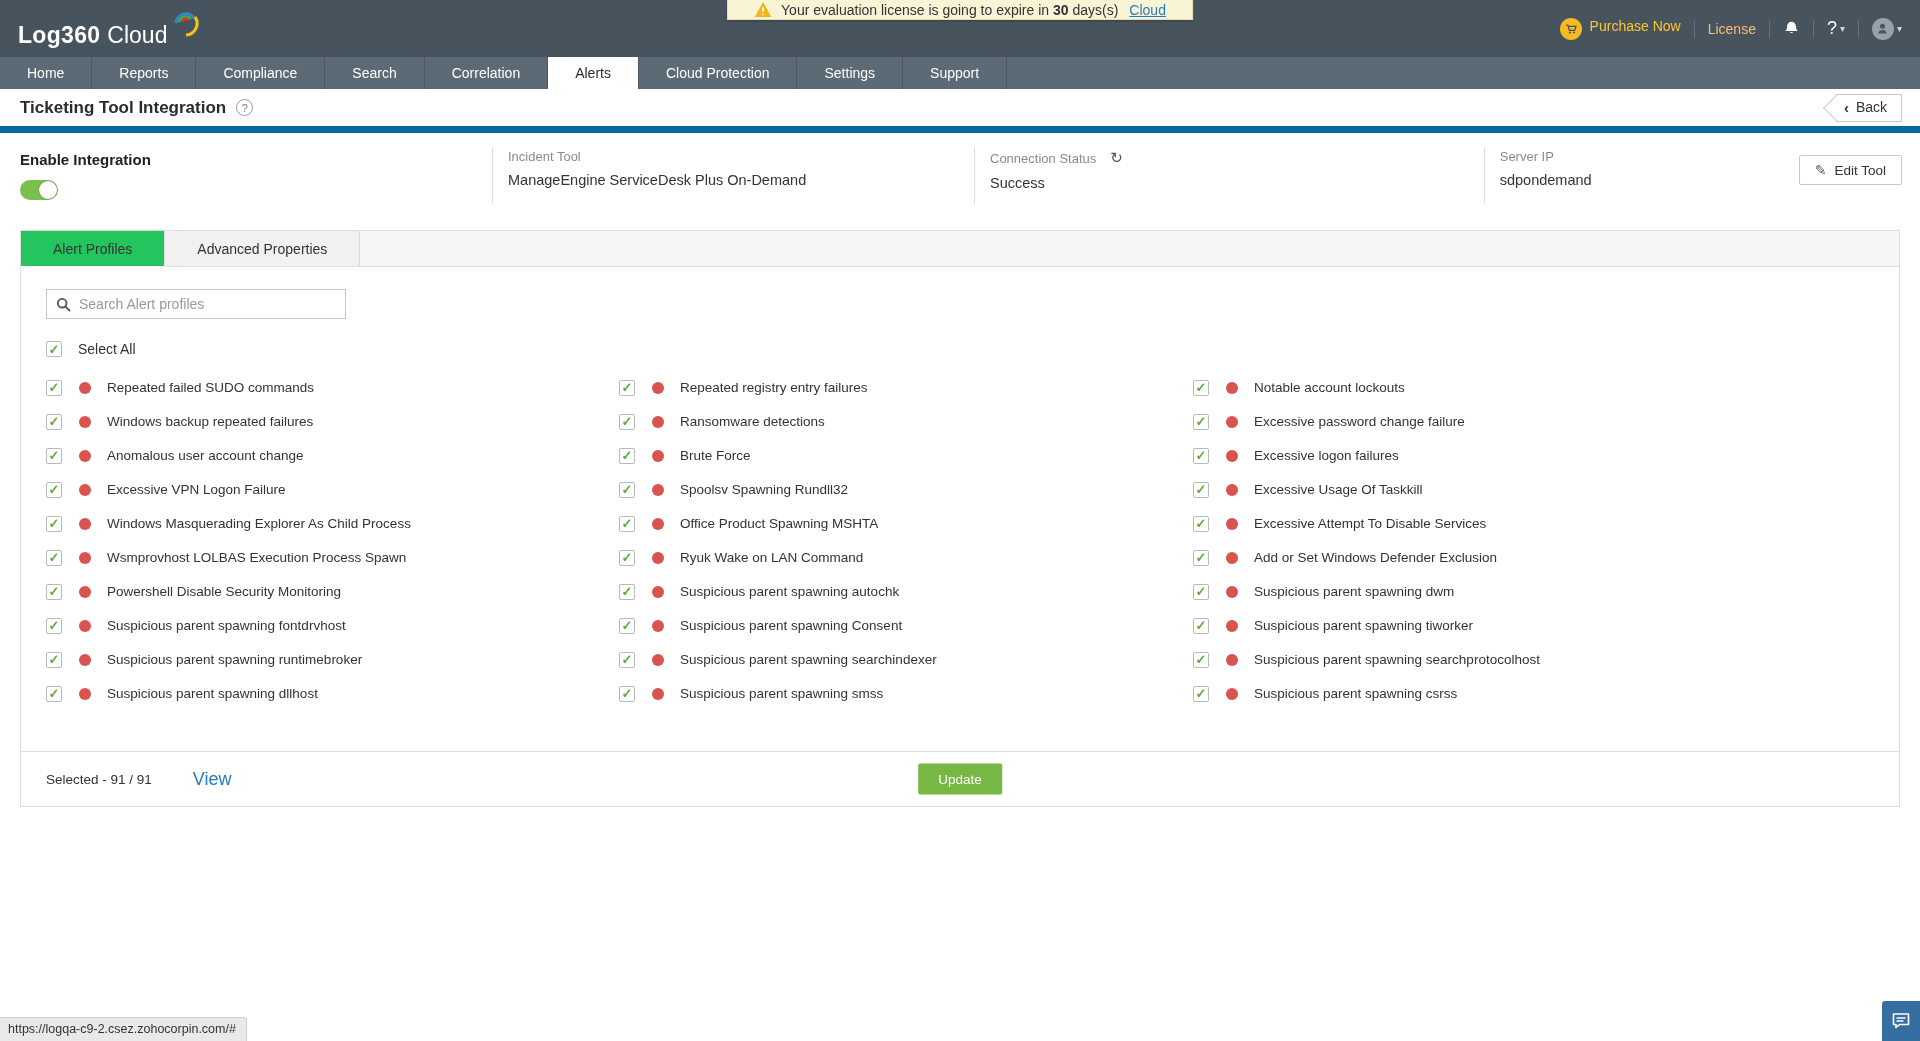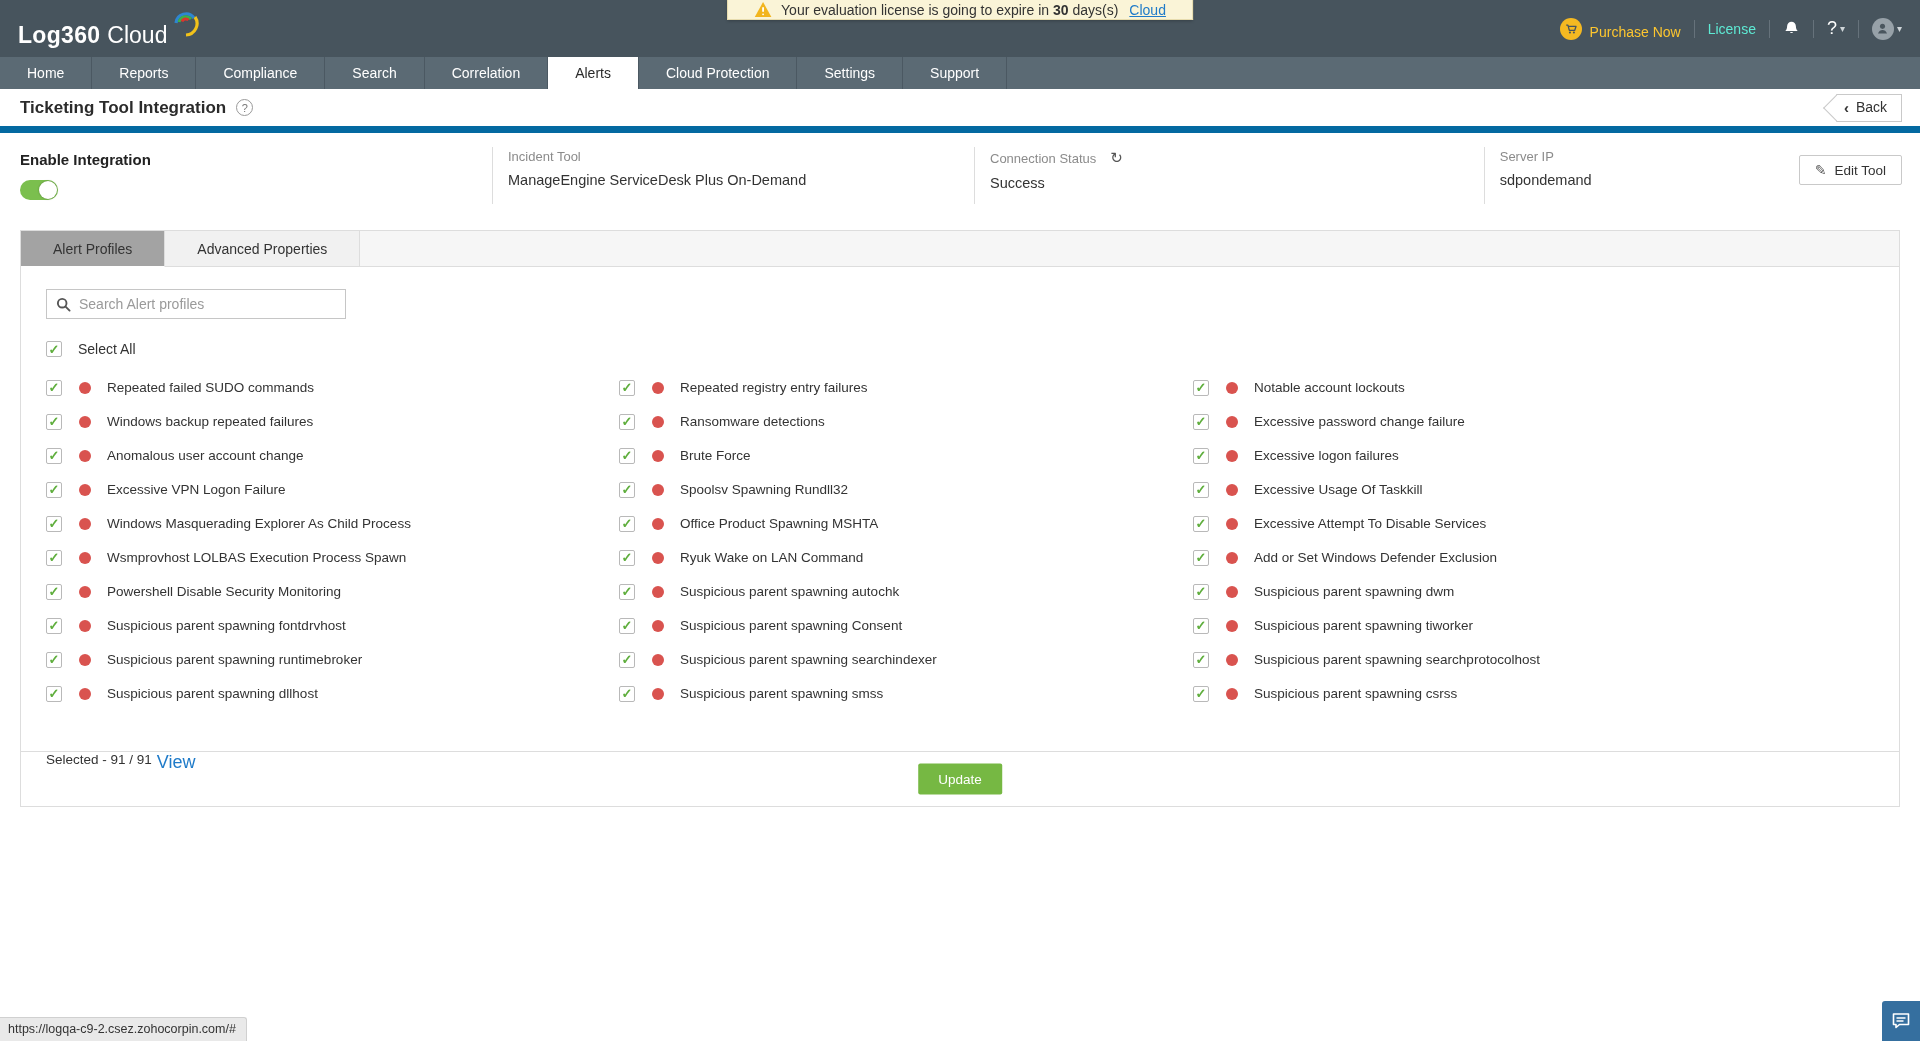--- a/index.html
+++ b/index.html
@@ -15,25 +15,25 @@
   .logo-swirl { margin-bottom:10px; margin-left:-4px; }
 
   .license-banner { position:absolute; left:50%; top:0; transform:translateX(-50%);
       height:20px; background:#faf4d7; border:1px solid #e7dcae; border-top:none;
       display:flex; align-items:center; gap:9px; padding:0 26px; white-space:nowrap;
       color:#333; font-size:14px; box-shadow:0 1px 3px rgba(0,0,0,.25); z-index:20; }
   .license-banner b { font-weight:700; }
   .banner-link { color:#1f7bc9; text-decoration:underline; cursor:pointer; margin-left:2px; }
 
   .topbar-right { margin-left:auto; display:flex; align-items:center; gap:13px; font-size:14px; }
-  .purchase { display:flex; align-items:flex-end; gap:8px; color:#fdc62f; cursor:pointer; }
+  .purchase { display:flex; align-items:flex-start; gap:8px; color:#fdc62f; cursor:pointer; }
   .cart-badge { width:22px; height:22px; border-radius:50%; background:#f5b921;
                 display:flex; align-items:center; justify-content:center; }
   .tb-sep { width:1px; height:18px; background:#66727b; }
-  .tb-link { color:#5eead4; cursor:pointer; }
+  .tb-link { color:#fdba74; cursor:pointer; }
   .tb-icon { display:flex; align-items:center; cursor:pointer; }
   .help-q { font-size:18px; color:#fff; font-weight:400; }
   .caret { font-size:10px; color:#cfd5d9; margin-left:3px; }
   .avatar-circle { width:22px; height:22px; border-radius:50%; background:#97a1a8;
                    display:flex; align-items:center; justify-content:center; }
 
   
   .nav { height:32px; background:#5b6a74; display:flex; }
   .nav-tab { padding:0 27px; display:flex; align-items:center; font-size:14px; color:#fff;
              cursor:pointer; border-right:1px solid #4b5862; }
@@ -71,21 +71,21 @@
   .edit-btn { align-self:flex-start; margin-top:8px; background:#fff; border:1px solid #c9c9c9;
               border-radius:2px; padding:6px 15px; font-size:13.5px; color:#333; cursor:pointer;
               display:flex; align-items:center; gap:8px; white-space:nowrap; }
   .pencil { color:#555; font-size:14px; }
 
   
   .panel { margin:8px 20px 0 20px; border:1px solid #ddd; background:#fff; }
   .panel-tabs { display:flex; background:#f6f6f6; border-bottom:1px solid #ddd; height:36px; }
   .panel-tab { padding:0 32px; display:flex; align-items:center; font-size:14px; color:#333;
                cursor:pointer; border-right:1px solid #ddd; background:#f1f1f1; }
-  .panel-tab.active { background:#a3a3a3; border-bottom:1px solid #fff; margin-bottom:-1px; }
+  .panel-tab.active { background:#22c55e; border-bottom:1px solid #fff; margin-bottom:-1px; }
 
   .panel-body { padding:22px 0 0 25px; }
   .search-wrap { width:300px; height:30px; border:1px solid #c6c6c6; display:flex;
                  align-items:center; padding:0 9px; gap:8px; background:#fff; }
   .search-input { border:none; outline:none; flex:1; font-size:14px; color:#333;
                   font-family:"Liberation Sans", sans-serif; }
   .search-input::placeholder { color:#9a9a9a; }
 
   .selectall-row { display:flex; align-items:center; gap:16px; margin-top:22px; }
   .cb { width:16px; height:16px; border:1px solid #b9b9b9; background:#fff; border-radius:2px;
@@ -97,21 +97,21 @@
   .profile-col { display:flex; flex-direction:column; }
   .profile-col:nth-child(1) { flex:0 0 573px; }
   .profile-col:nth-child(2) { flex:0 0 574px; }
   .profile-col:nth-child(3) { flex:1 1 auto; }
   .profile-item { display:flex; align-items:center; height:21px; margin-bottom:13px; }
   .profile-item .cb { margin-right:17px; }
   .dot { width:12px; height:12px; border-radius:50%; background:#d9534f; margin-right:16px; flex:0 0 12px; }
   .plabel { font-size:13.5px; color:#333; }
 
   .panel-footer { border-top:1px solid #ddd; height:55px; position:relative; display:flex;
-                  padding-left:25px; }
+                  align-items:center; padding-left:25px;gap:36px; }
   .selected-text { font-size:13.5px; color:#333; }
   .view-link { color:#1f7bc9; margin-left:5px; cursor:pointer; font-size:18px; }
   .update-btn { position:absolute; left:50%; top:50%; transform:translate(-50%,-50%);
                 background:#76b843; color:#fff; border:none; border-radius:2px;
                 padding:8px 20px; font-size:13.5px; cursor:pointer;
                 font-family:"Liberation Sans", sans-serif; }
 
   
   .status-url { position:absolute; left:0; bottom:0; background:#e9e9e9; color:#333;
                 font-size:12.5px; padding:4px 10px 5px 8px; border-top-right-radius:3px;

